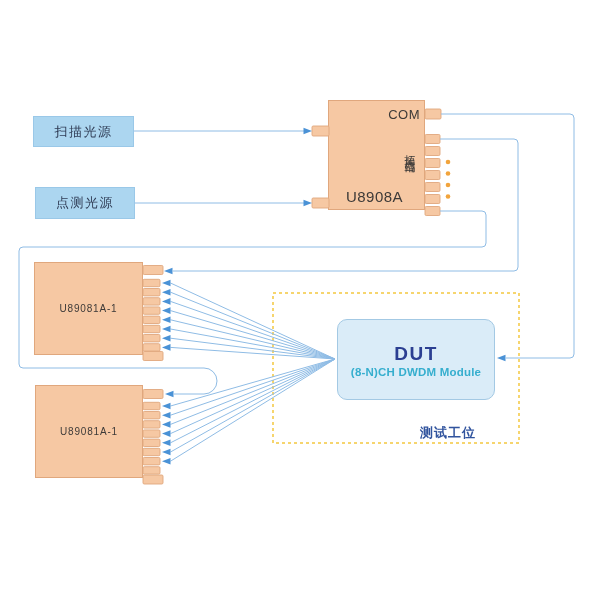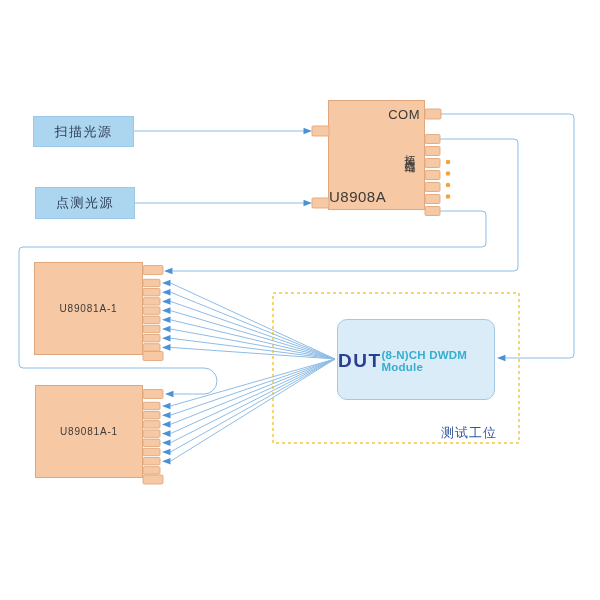--- a/index.html
+++ b/index.html
@@ -10,31 +10,31 @@
   .box{position:absolute;z-index:1;display:flex;align-items:center;justify-content:center}
   .src{background:var(--source-fill);border:1px solid var(--source-border);
        color:var(--source-text);font-size:13px;letter-spacing:1.5px}
   #src-scan{left:33px;top:116px;width:101px;height:31px}
   #src-point{left:35px;top:187px;width:100px;height:32px}
   .device{background:var(--device-fill);border:1px solid var(--device-border);color:var(--device-text)}
   #u8908a{left:328px;top:100px;width:97px;height:110px}
   #u8908a .com{position:absolute;top:6px;right:4px;font-size:13px;letter-spacing:.5px;color:var(--device-text)}
   #u8908a .exp{position:absolute;top:45px;right:7px;writing-mode:vertical-rl;font-size:11px;
                letter-spacing:3px;color:var(--device-text)}
-  #u8908a .devname{position:absolute;bottom:4px;left:0;right:4px;text-align:left;
+  #u8908a .devname{position:absolute;bottom:4px;left:0;right:4px;text-align:center;
                    font-size:15px;letter-spacing:.5px;color:var(--device-text)}
   .meter{font-size:10px;letter-spacing:.8px}
   #meter1{left:34px;top:262px;width:109px;height:93px}
   #meter2{left:35px;top:385px;width:108px;height:93px}
-  #dut{left:337px;top:319px;width:158px;height:81px;border-radius:10px;flex-direction:row;
+  #dut{left:337px;top:319px;width:158px;height:81px;border-radius:10px;flex-direction:column;
        background:var(--dut-fill);border:1.5px solid var(--dut-border);padding-top:2px}
   .dut-title{font-size:19px;font-weight:bold;letter-spacing:1.5px;color:var(--dut-title)}
   .dut-sub{font-size:11.5px;font-weight:bold;margin-top:1px;letter-spacing:.2px;color:var(--dut-sub)}
-  #station-label{position:absolute;left:420px;top:424px;width:77px;z-index:1;text-align:right;
-                 font-size:13px;font-weight:normal;letter-spacing:1px;color:var(--station-text)}
+  #station-label{position:absolute;left:420px;top:424px;width:77px;z-index:1;
+                 font-size:13px;font-weight:bold;letter-spacing:1px;color:var(--station-text)}
 </style>
 </head>
 <body>
 
 <div id="stage">
 
   <div class="box src" id="src-scan">
     <span>扫描光源</span>
   </div>
 

